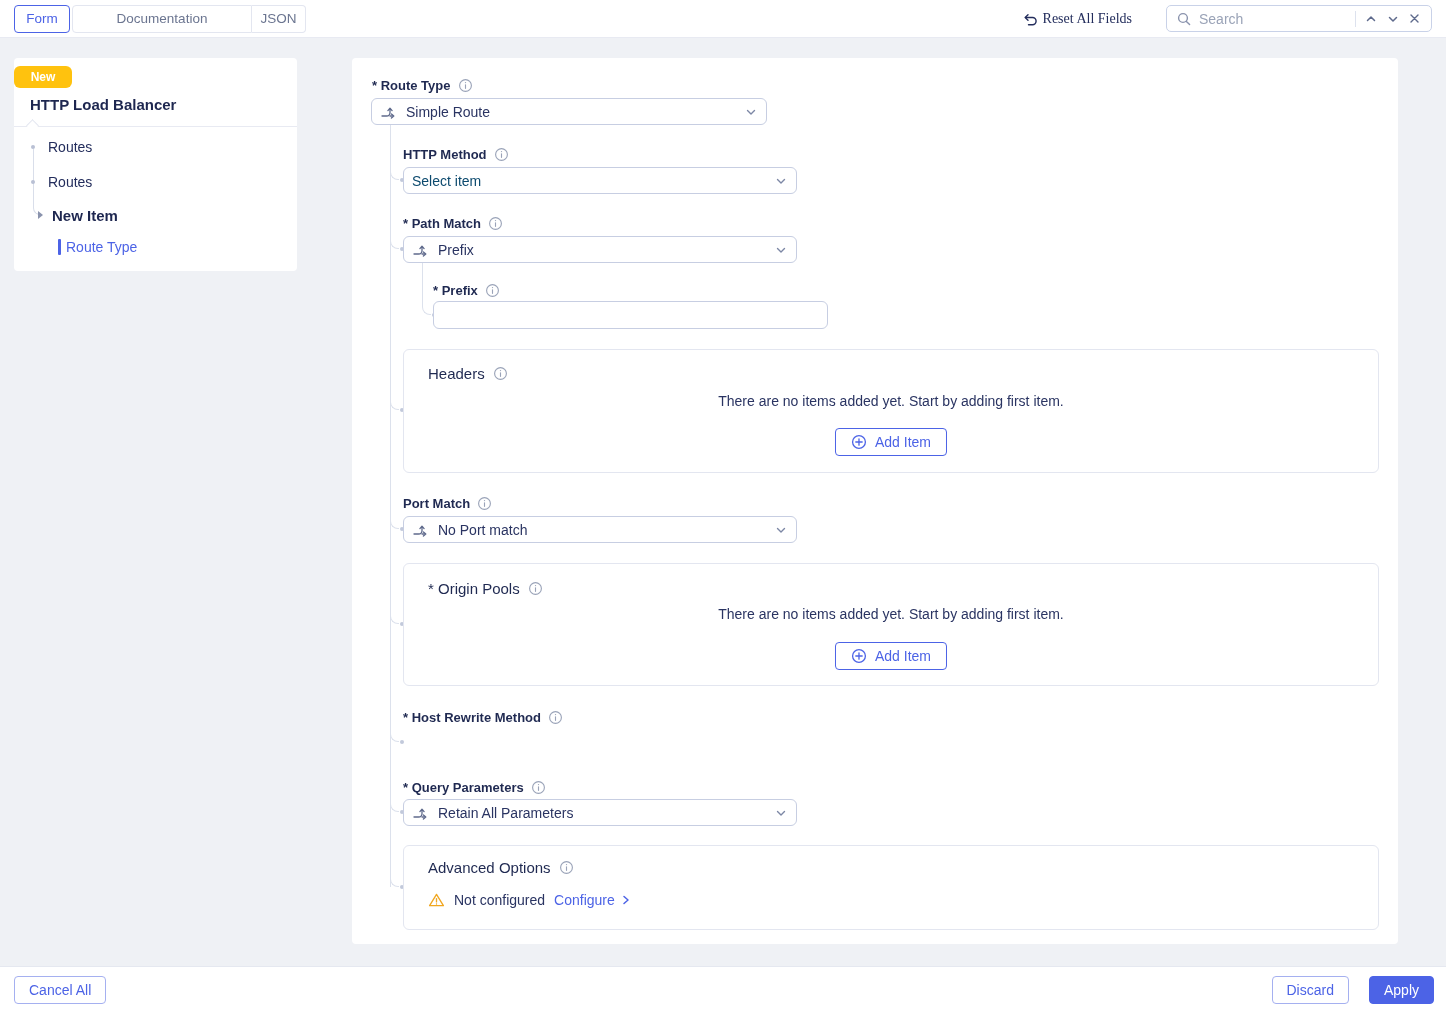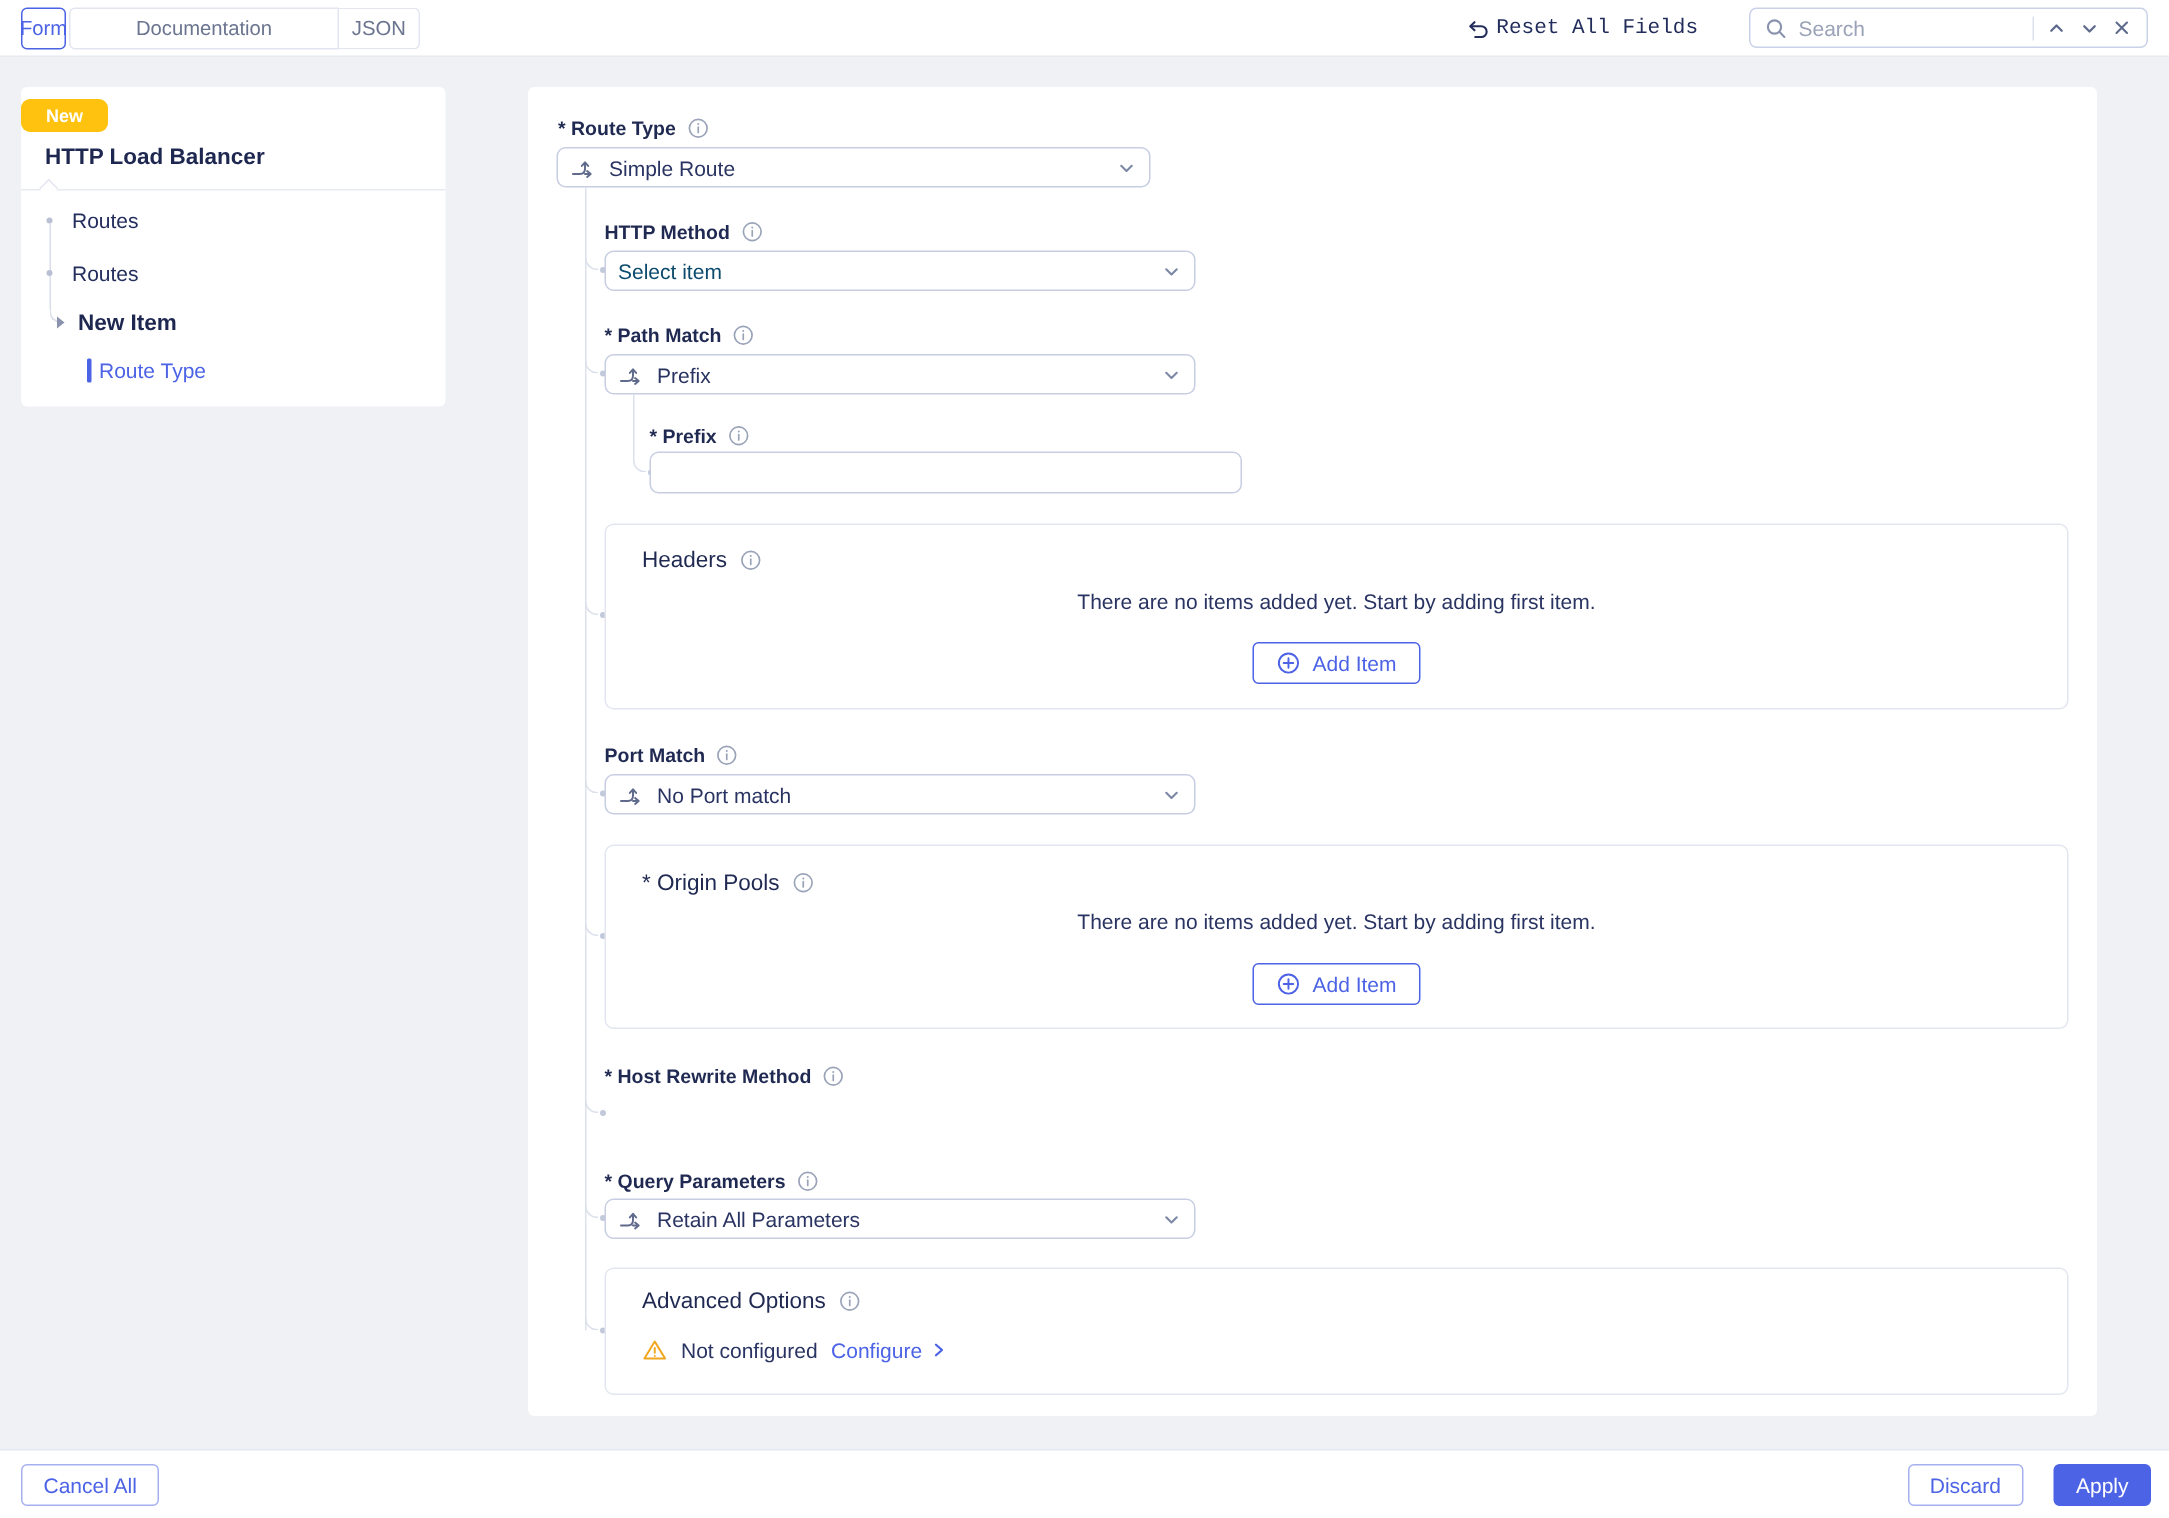--- a/index.html
+++ b/index.html
@@ -20,26 +20,26 @@
   .tabs { display:flex; align-items:stretch; height:28px; }
   .tab {
     background:#fff; border:1px solid #E3E6F0; color:#6B7590;
     font-family:inherit; font-size:13.5px; display:flex; align-items:center;
     justify-content:center; cursor:pointer; padding:0 12px;
   }
   .tab.mid { width:180px; border-radius:4px 0 0 4px; }
   .tab.end { width:54px; border-left:none; border-radius:0 4px 4px 0; }
   .tab.active {
     border:1px solid #4C63E6; color:#4C63E6; border-radius:4px;
-    width:30px; margin-right:2px; z-index:2;
+    width:56px; margin-right:2px; z-index:2;
   }
   .topbar-right { margin-left:auto; display:flex; align-items:center; gap:34px; }
   .reset-btn {
     display:flex; align-items:center; gap:4px; background:none; border:none;
-    font-family:Liberation Mono, monospace; font-size:14px; color:#232D5C; cursor:pointer;
+    font-family:Liberation Serif, serif; font-size:14px; color:#232D5C; cursor:pointer;
   }
   .searchbox {
     width:266px; height:27px; border:1px solid #C9D2E8; border-radius:5px;
     display:flex; align-items:center; padding:0 6px 0 9px; background:#fff;
   }
   .searchbox input {
     border:none; outline:none; flex:1; min-width:0; font-family:inherit;
     font-size:14px; color:#232D5C; margin-left:7px; background:transparent;
   }
   .searchbox input::placeholder { color:#9AA3B7; }

